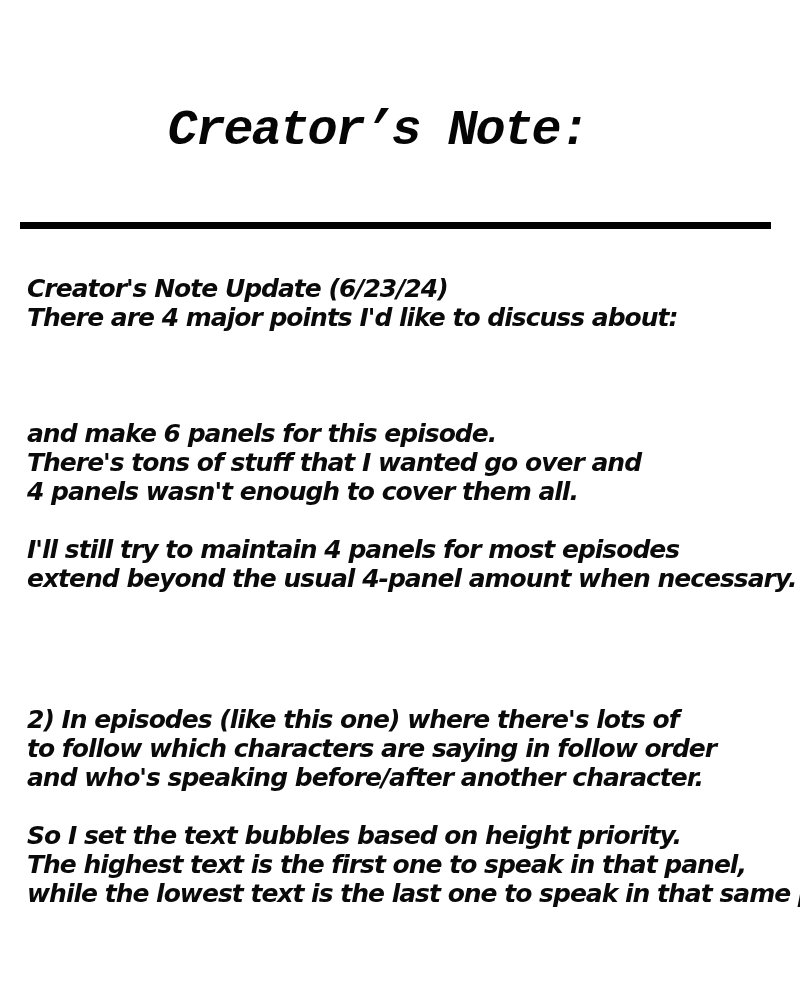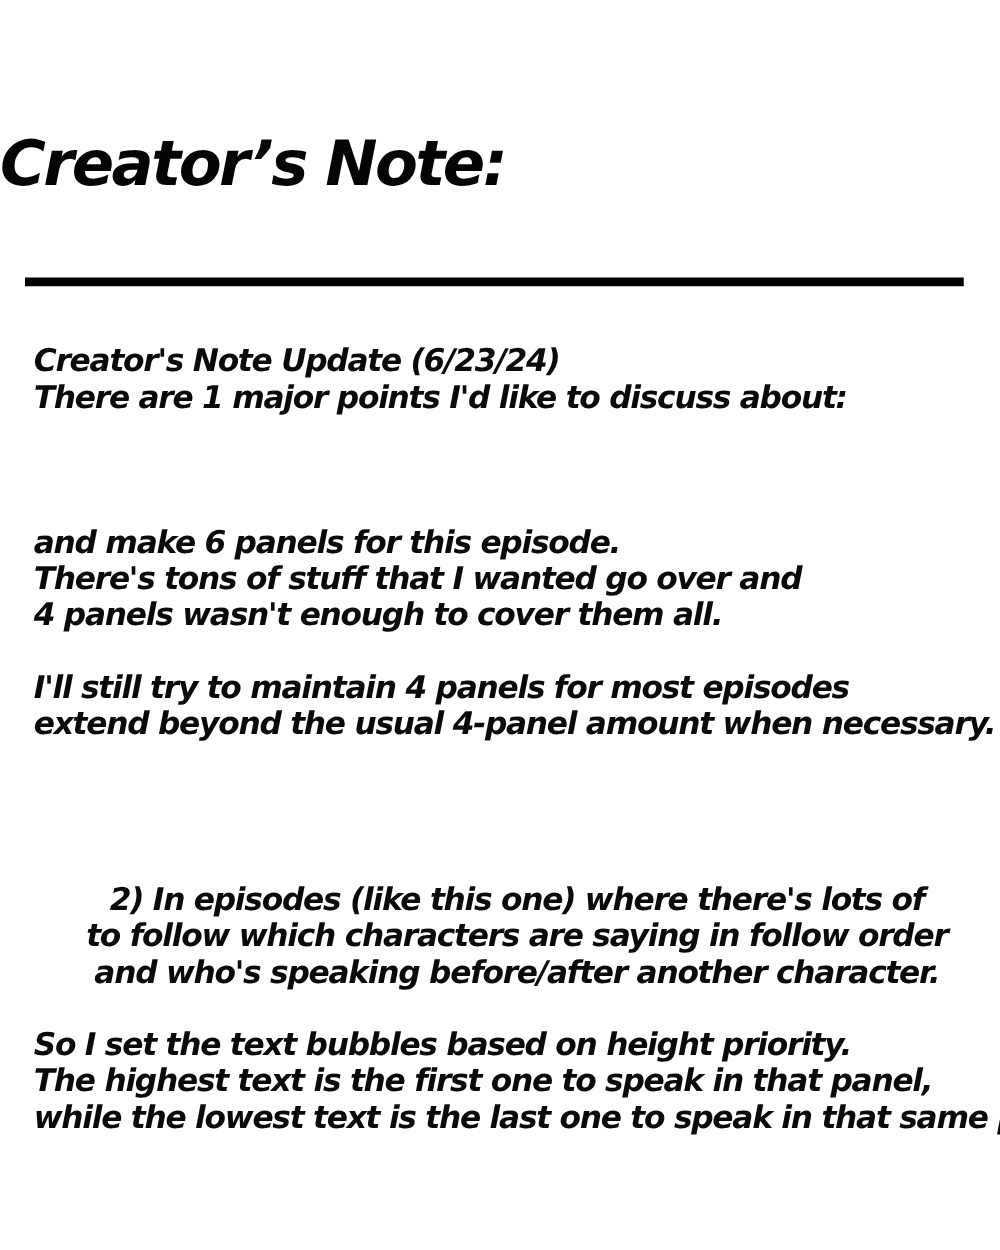--- a/index.html
+++ b/index.html
@@ -18,27 +18,28 @@
     position: absolute;
     inset: 0;
     overflow: hidden;
   }
   .title {
     position: absolute;
     top: 102px;
     left: 0;
     width: 755px;
     margin: 0;
-    text-align: left;
+    text-align: center;
     font-size: 50px;
     font-weight: bold;
     font-style: italic;
     letter-spacing: -2px;
     color: #050505;
     white-space: nowrap;
+    font-family: Liberation Mono, monospace;
   }
   .rule {
     position: absolute;
     top: 222px;
     left: 20px;
     width: 751px;
     height: 7px;
     background: #000000;
   }
   .note-body {
@@ -53,36 +54,36 @@
     line-height: 29px;
     letter-spacing: -1px;
   }
   .para {
     margin: 0 0 29px 0;
   }
   
   .note-body .para:nth-child(1) { margin-bottom: 87px; margin-top: 12px; }
   .note-body .para:nth-child(2) { margin-bottom: 29px; }
   .note-body .para:nth-child(3) { margin-bottom: 112px; }
-  .note-body .para:nth-child(4) { margin-bottom: 29px; text-align: center; }
+  .note-body .para:nth-child(4) { margin-bottom: 29px; }
   .note-body .para:nth-child(5) { margin-bottom: 0; }
   .line {
     white-space: nowrap;
   }
 </style>
 </head>
 <body>
 
 <div class="page">
   <h1 class="title">Creator’s Note:</h1>
   <div class="rule"></div>
   <div class="note-body" id="note-body">
       <div class="para">
         <div class="line">Creator's Note Update (6/23/24)</div>
-        <div class="line">There are 1 major points I'd like to discuss about:</div>
+        <div class="line">There are 4 major points I'd like to discuss about:</div>
       </div>
       <div class="para">
         <div class="line">and make 6 panels for this episode.</div>
         <div class="line">There's tons of stuff that I wanted go over and</div>
         <div class="line">4 panels wasn't enough to cover them all.</div>
       </div>
       <div class="para">
         <div class="line">I'll still try to maintain 4 panels for most episodes</div>
         <div class="line">extend beyond the usual 4-panel amount when necessary.</div>
       </div>

